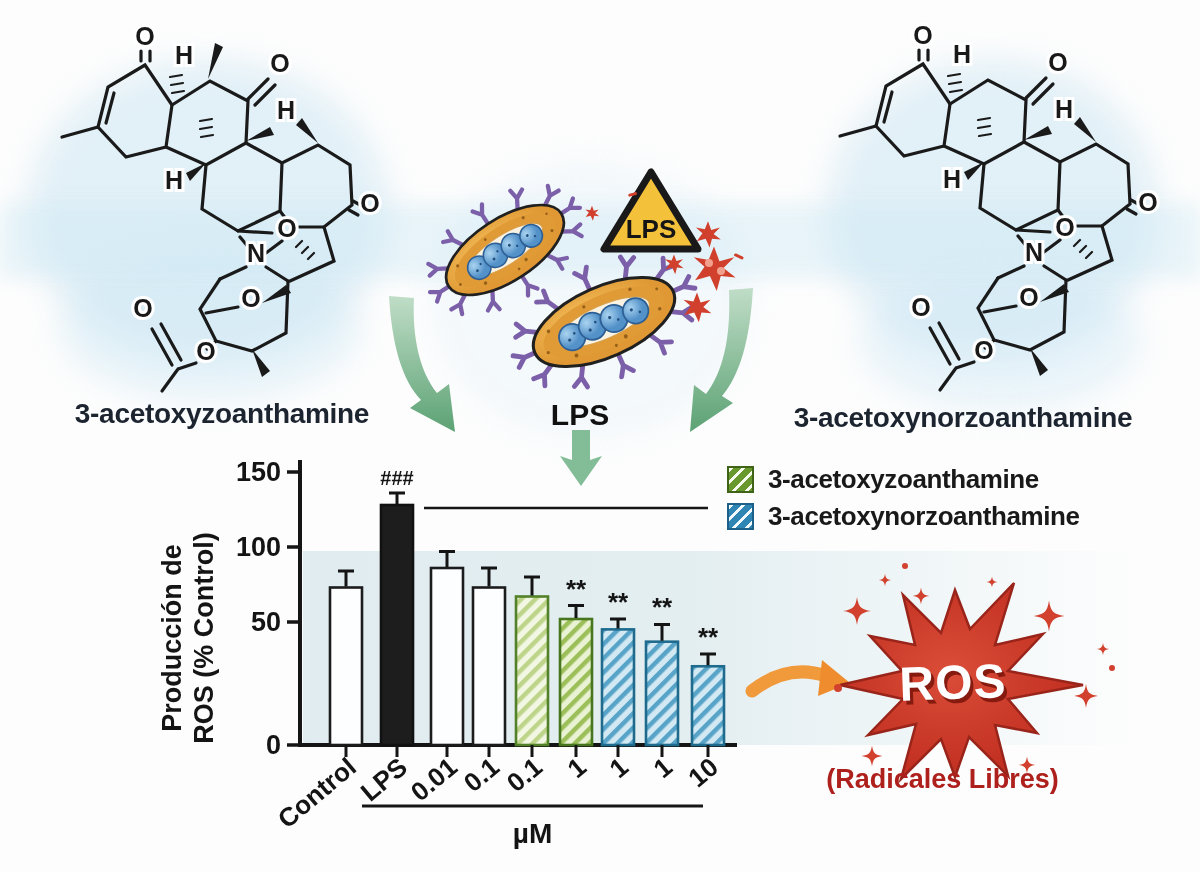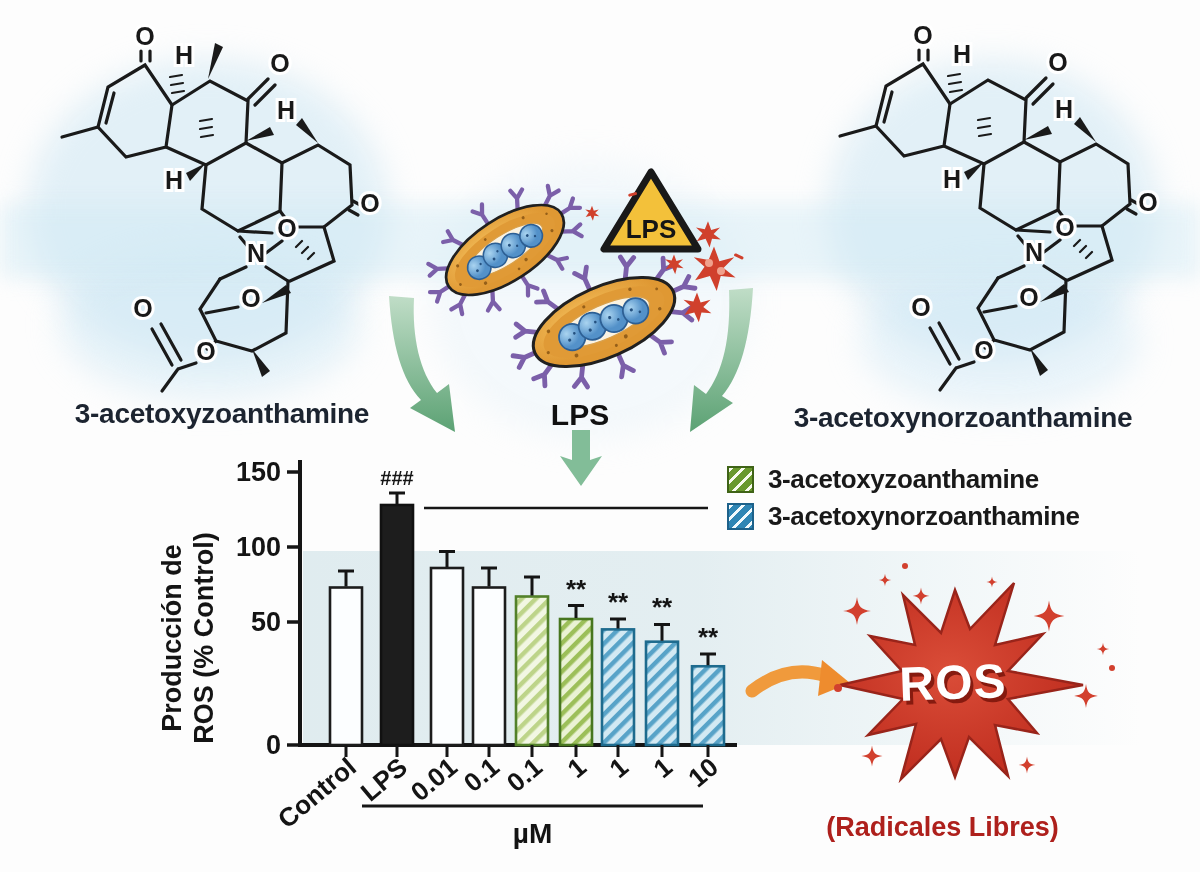--- a/index.html
+++ b/index.html
@@ -19,21 +19,21 @@
   #ylabel{width:250px;height:70px;text-align:center;font-size:27px;font-weight:700;
           white-space:pre-line;line-height:1.2;transform:rotate(-90deg);color:#141414;}
   .legend-row{position:absolute;left:727px;display:flex;align-items:center;height:30px;}
   .legend-swatch{width:27px;height:27px;border:2px solid;margin-right:14px;box-sizing:border-box;}
   #swatch-green{border-color:#3f6317;background:repeating-linear-gradient(135deg,#f8fbef 0 3px,#69992d 3px 9px);}
   #swatch-blue{border-color:#1d618a;background:repeating-linear-gradient(135deg,#f2fafd 0 3px,#2f86b5 3px 9px);}
   .legend-label{font-size:26px;font-weight:700;color:#191919;letter-spacing:-.4px;}
   #ros-word{left:868px;top:655px;width:170px;text-align:center;font-size:48px;font-weight:800;
             color:#ffffff;letter-spacing:1px;transform:rotate(-2deg);
             text-shadow:3px 4px 0 rgba(125,22,12,.9);}
-  #radicales{left:790px;top:764px;width:305px;text-align:center;font-size:27px;font-weight:700;color:#ae201c;margin-top:48px;}
+  #radicales{left:790px;top:764px;width:305px;text-align:center;font-size:27px;font-weight:700;color:#ae201c;}
   #chart-svg text{font-family:"Liberation Sans",sans-serif;fill:#141414;}
   #chart-svg .ytick{font-size:27px;font-weight:700;}
   #chart-svg .xlab{font-size:26px;font-weight:700;}
   #chart-svg .sigstar{font-size:26px;font-weight:700;}
   #chart-svg .sighash{font-size:20px;font-weight:700;}
   #chart-svg .xunit{font-size:28px;font-weight:700;}
   #mol-svg text.atom{font-size:25px;font-weight:700;fill:#191919;
      paint-order:stroke;stroke:#ffffff;stroke-width:6px;text-anchor:middle;}
 </style>
 </head>

